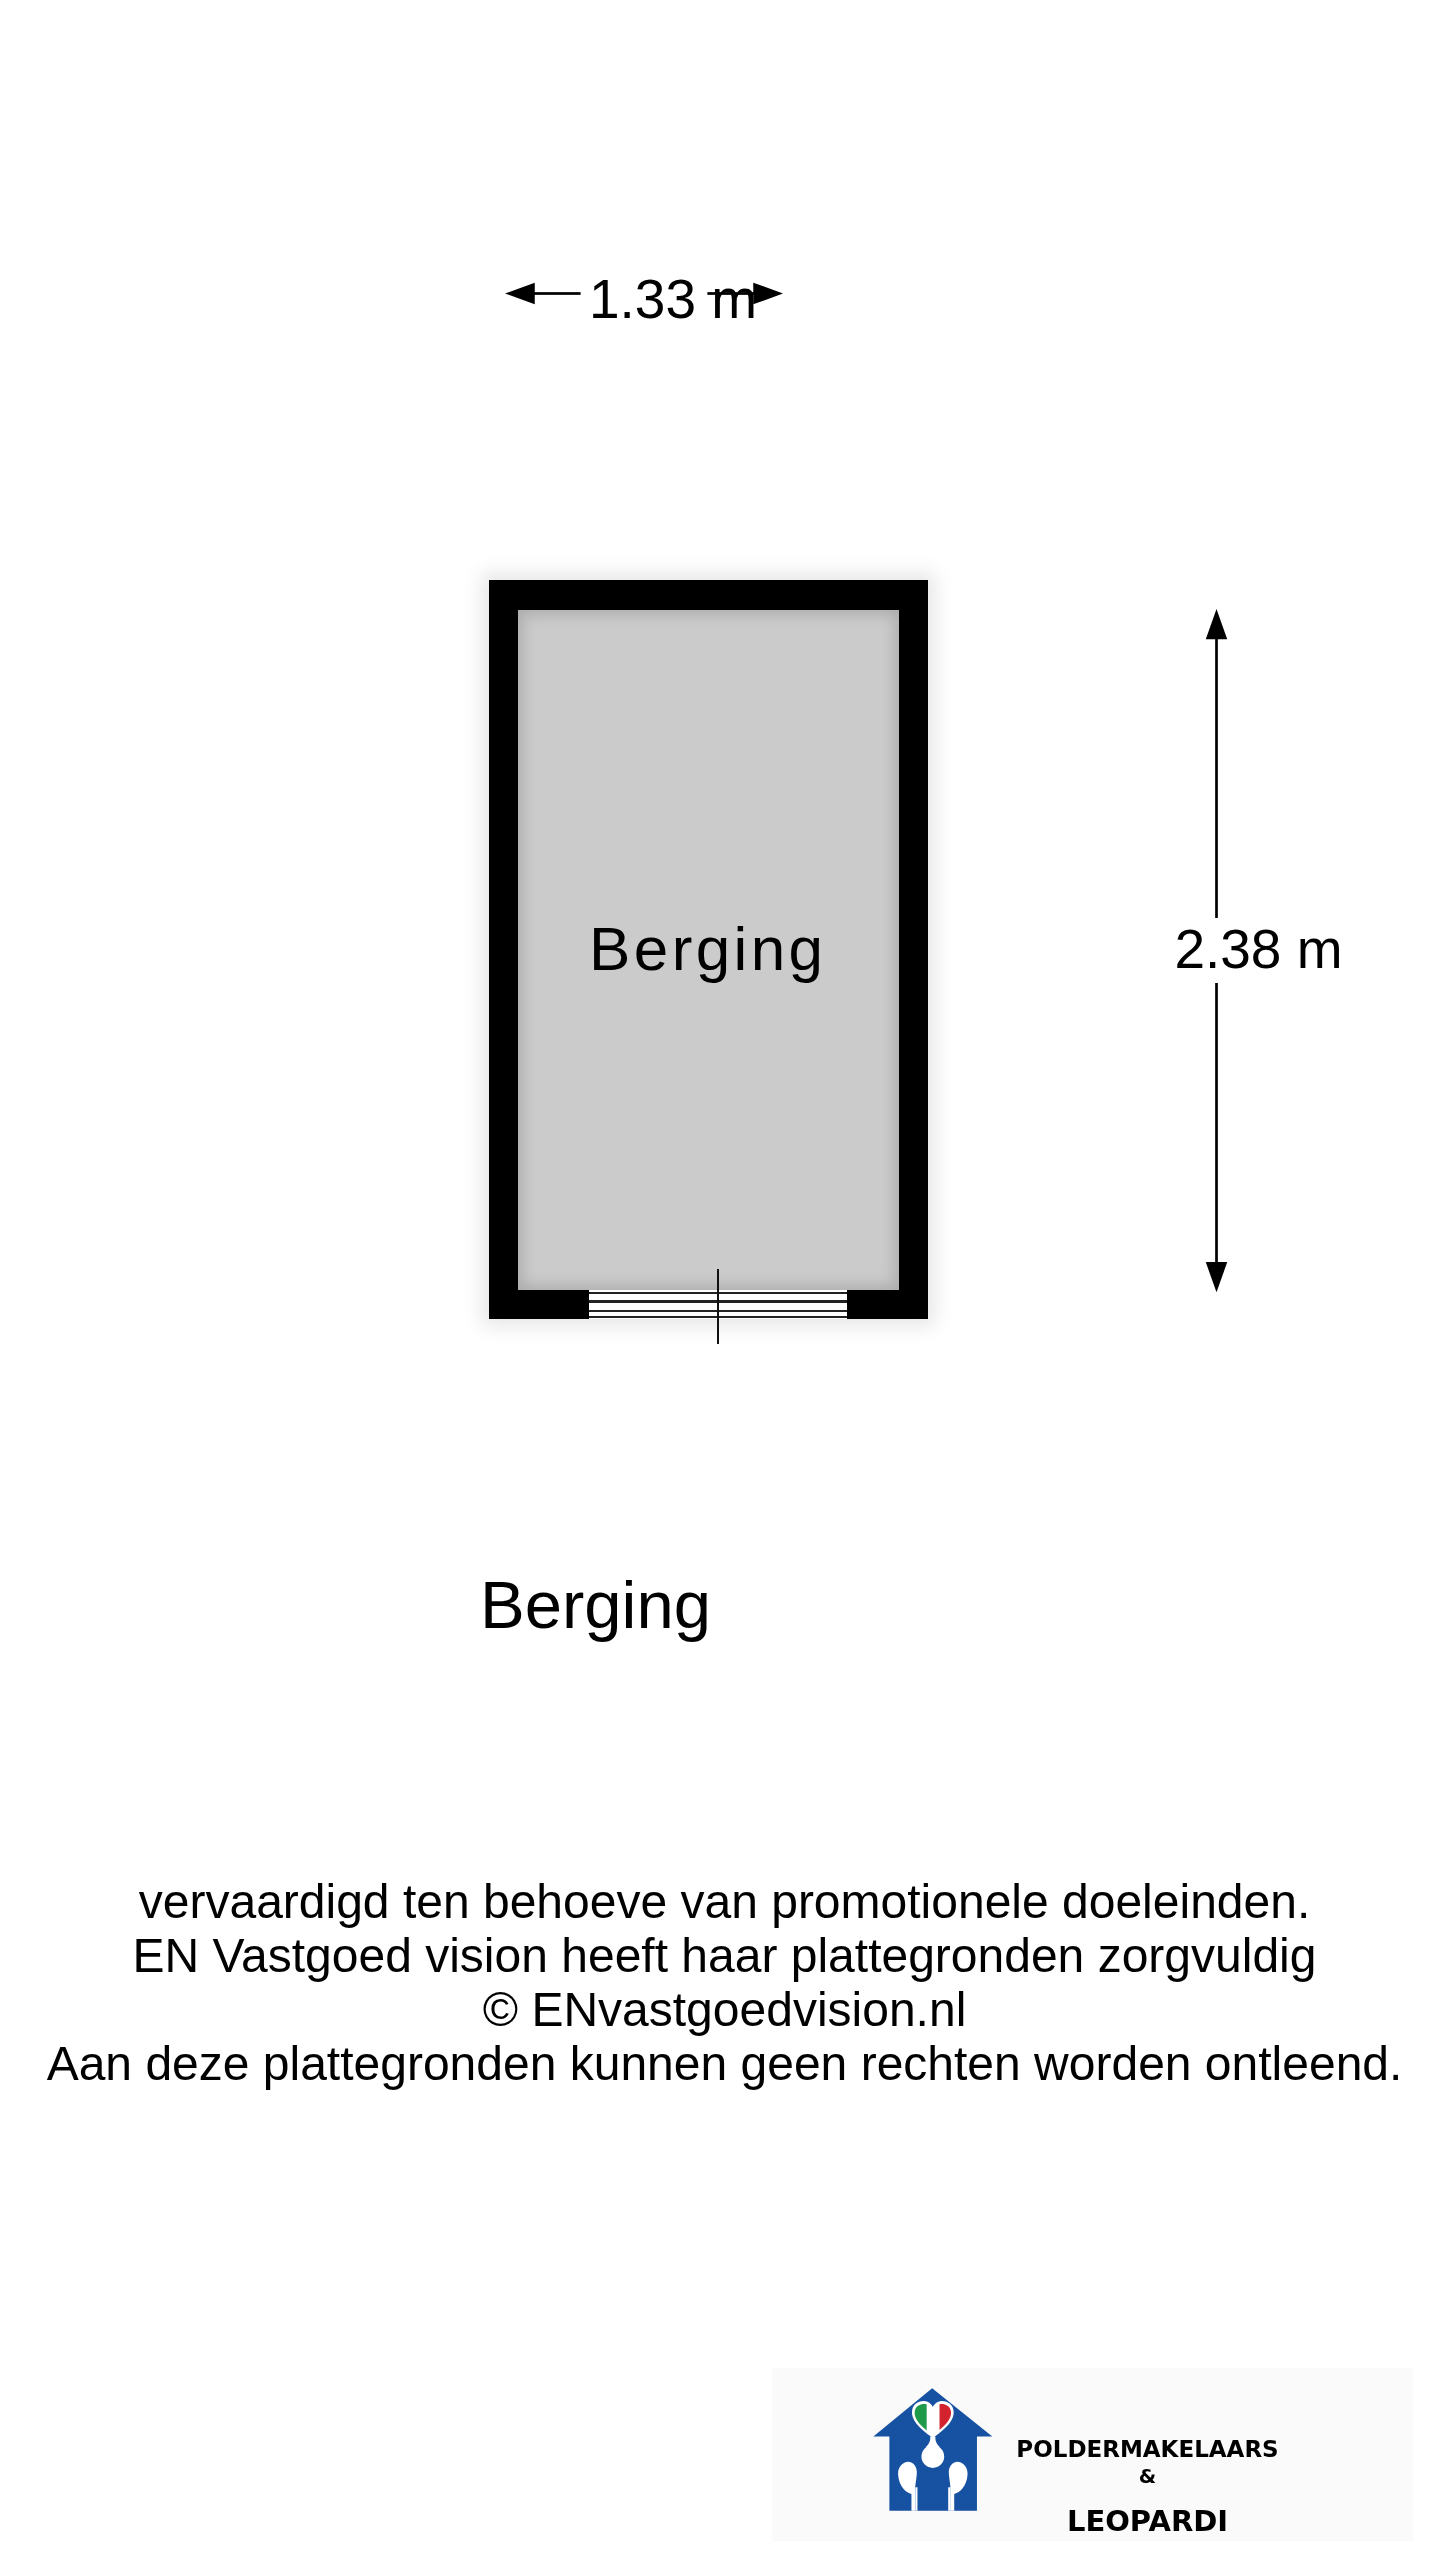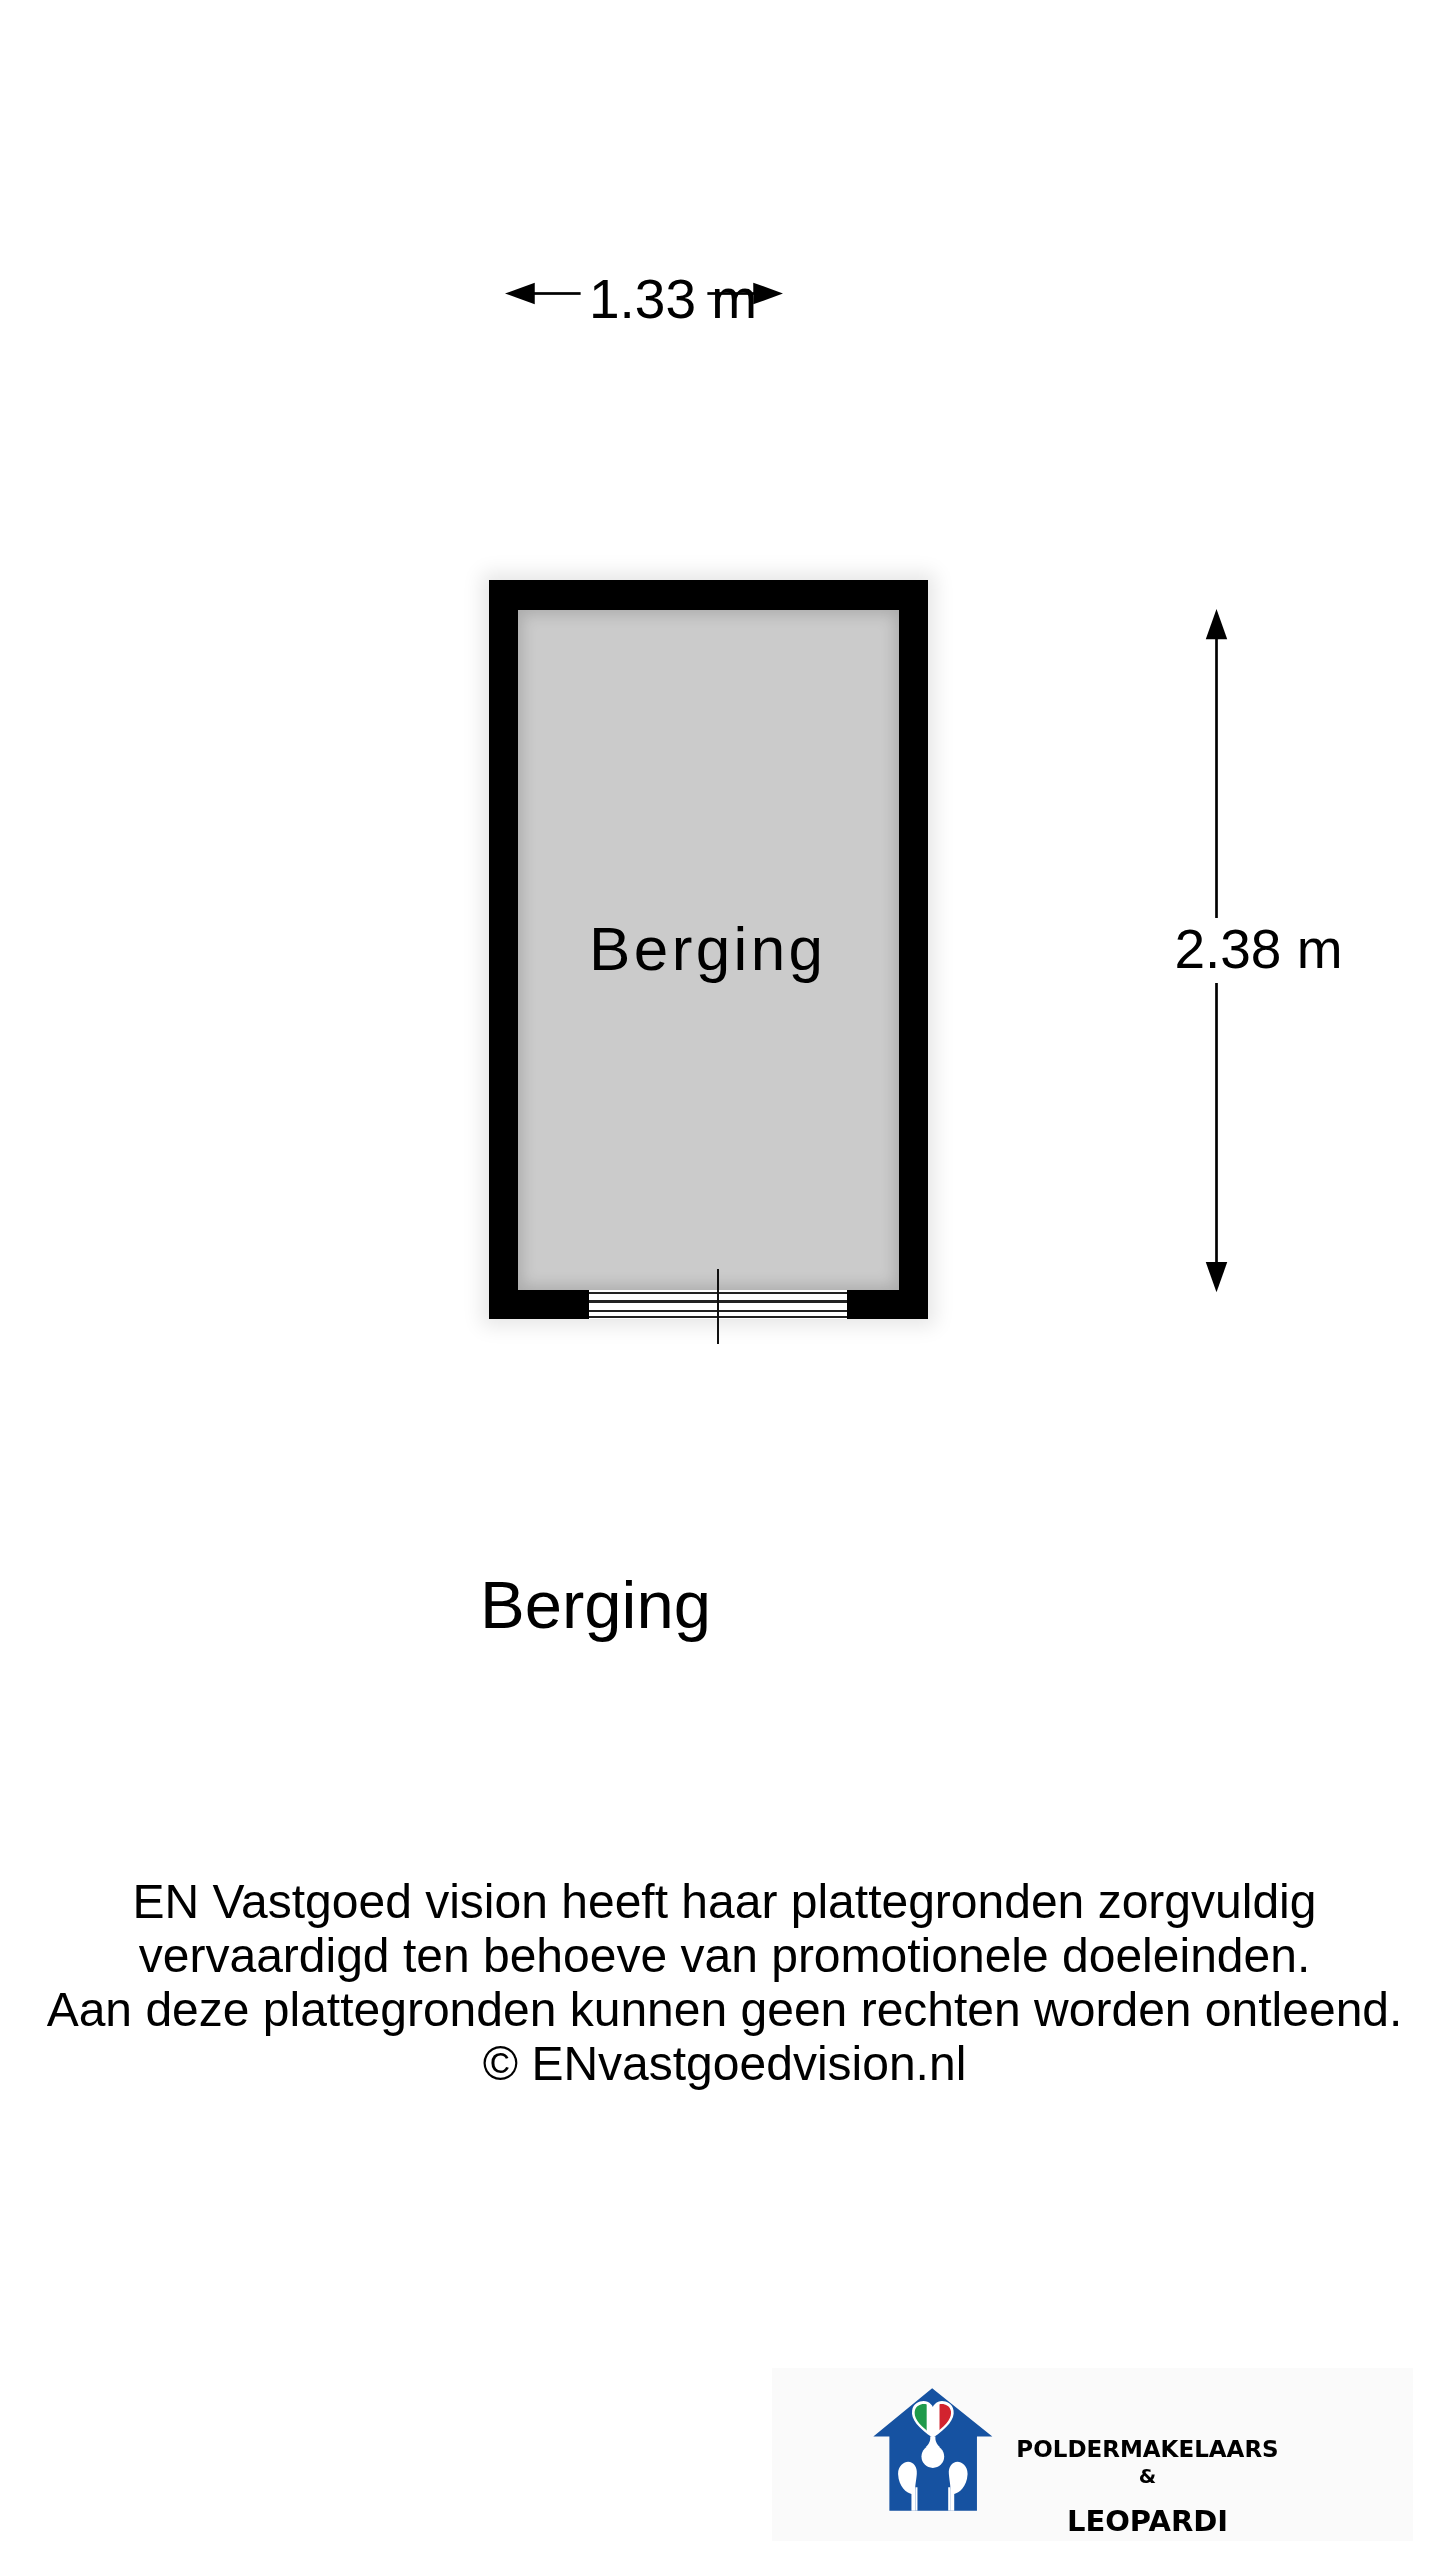--- a/index.html
+++ b/index.html
@@ -53,24 +53,24 @@
   <span class="abs dim-v-text" style="left:3.4px; top:315px;margin-left:44px;">2.38 m</span>
   <svg class="abs" width="27" height="312" style="left:76px; top:376px;" viewBox="0 0 40 465">
     <rect x="18" y="0" width="4" height="420" fill="#000"></rect>
     <polygon points="20,461 4,416 36,416" fill="#000"></polygon>
   </svg>
 </div>
 
 <span class="abs floor-label" style="left:480px; top:1571px;">Berging</span>
 
 <div class="abs disclaimer" style="top:1875px;">
+  <div>vervaardigd ten behoeve van promotionele doeleinden.</div>
   <div>EN Vastgoed vision heeft haar plattegronden zorgvuldig</div>
-  <div>vervaardigd ten behoeve van promotionele doeleinden.</div>
+  <div>© ENvastgoedvision.nl</div>
   <div>Aan deze plattegronden kunnen geen rechten worden ontleend.</div>
-  <div>© ENvastgoedvision.nl</div>
 </div>
 
 <div class="abs logo-panel" style="left:772px; top:2368px; width:641px; height:173px;">
   <svg class="abs" width="121" height="127" style="left:101px; top:19px;" viewBox="0 0 180 190">
 
     <polygon points="88,2 178,74 155,74 155,185 24,185 24,74 0,74" fill="#1652a1"></polygon>
 
     <defs>
       <clipPath id="heartClip">
         <path d="M89,72 C70,58 60,47 62,36 C64,26 74,24 80,26 C85,28 88,32 89,36 C90,32 93,28 98,26 C104,24 114,26 116,36 C118,47 108,58 89,72 Z"></path>

